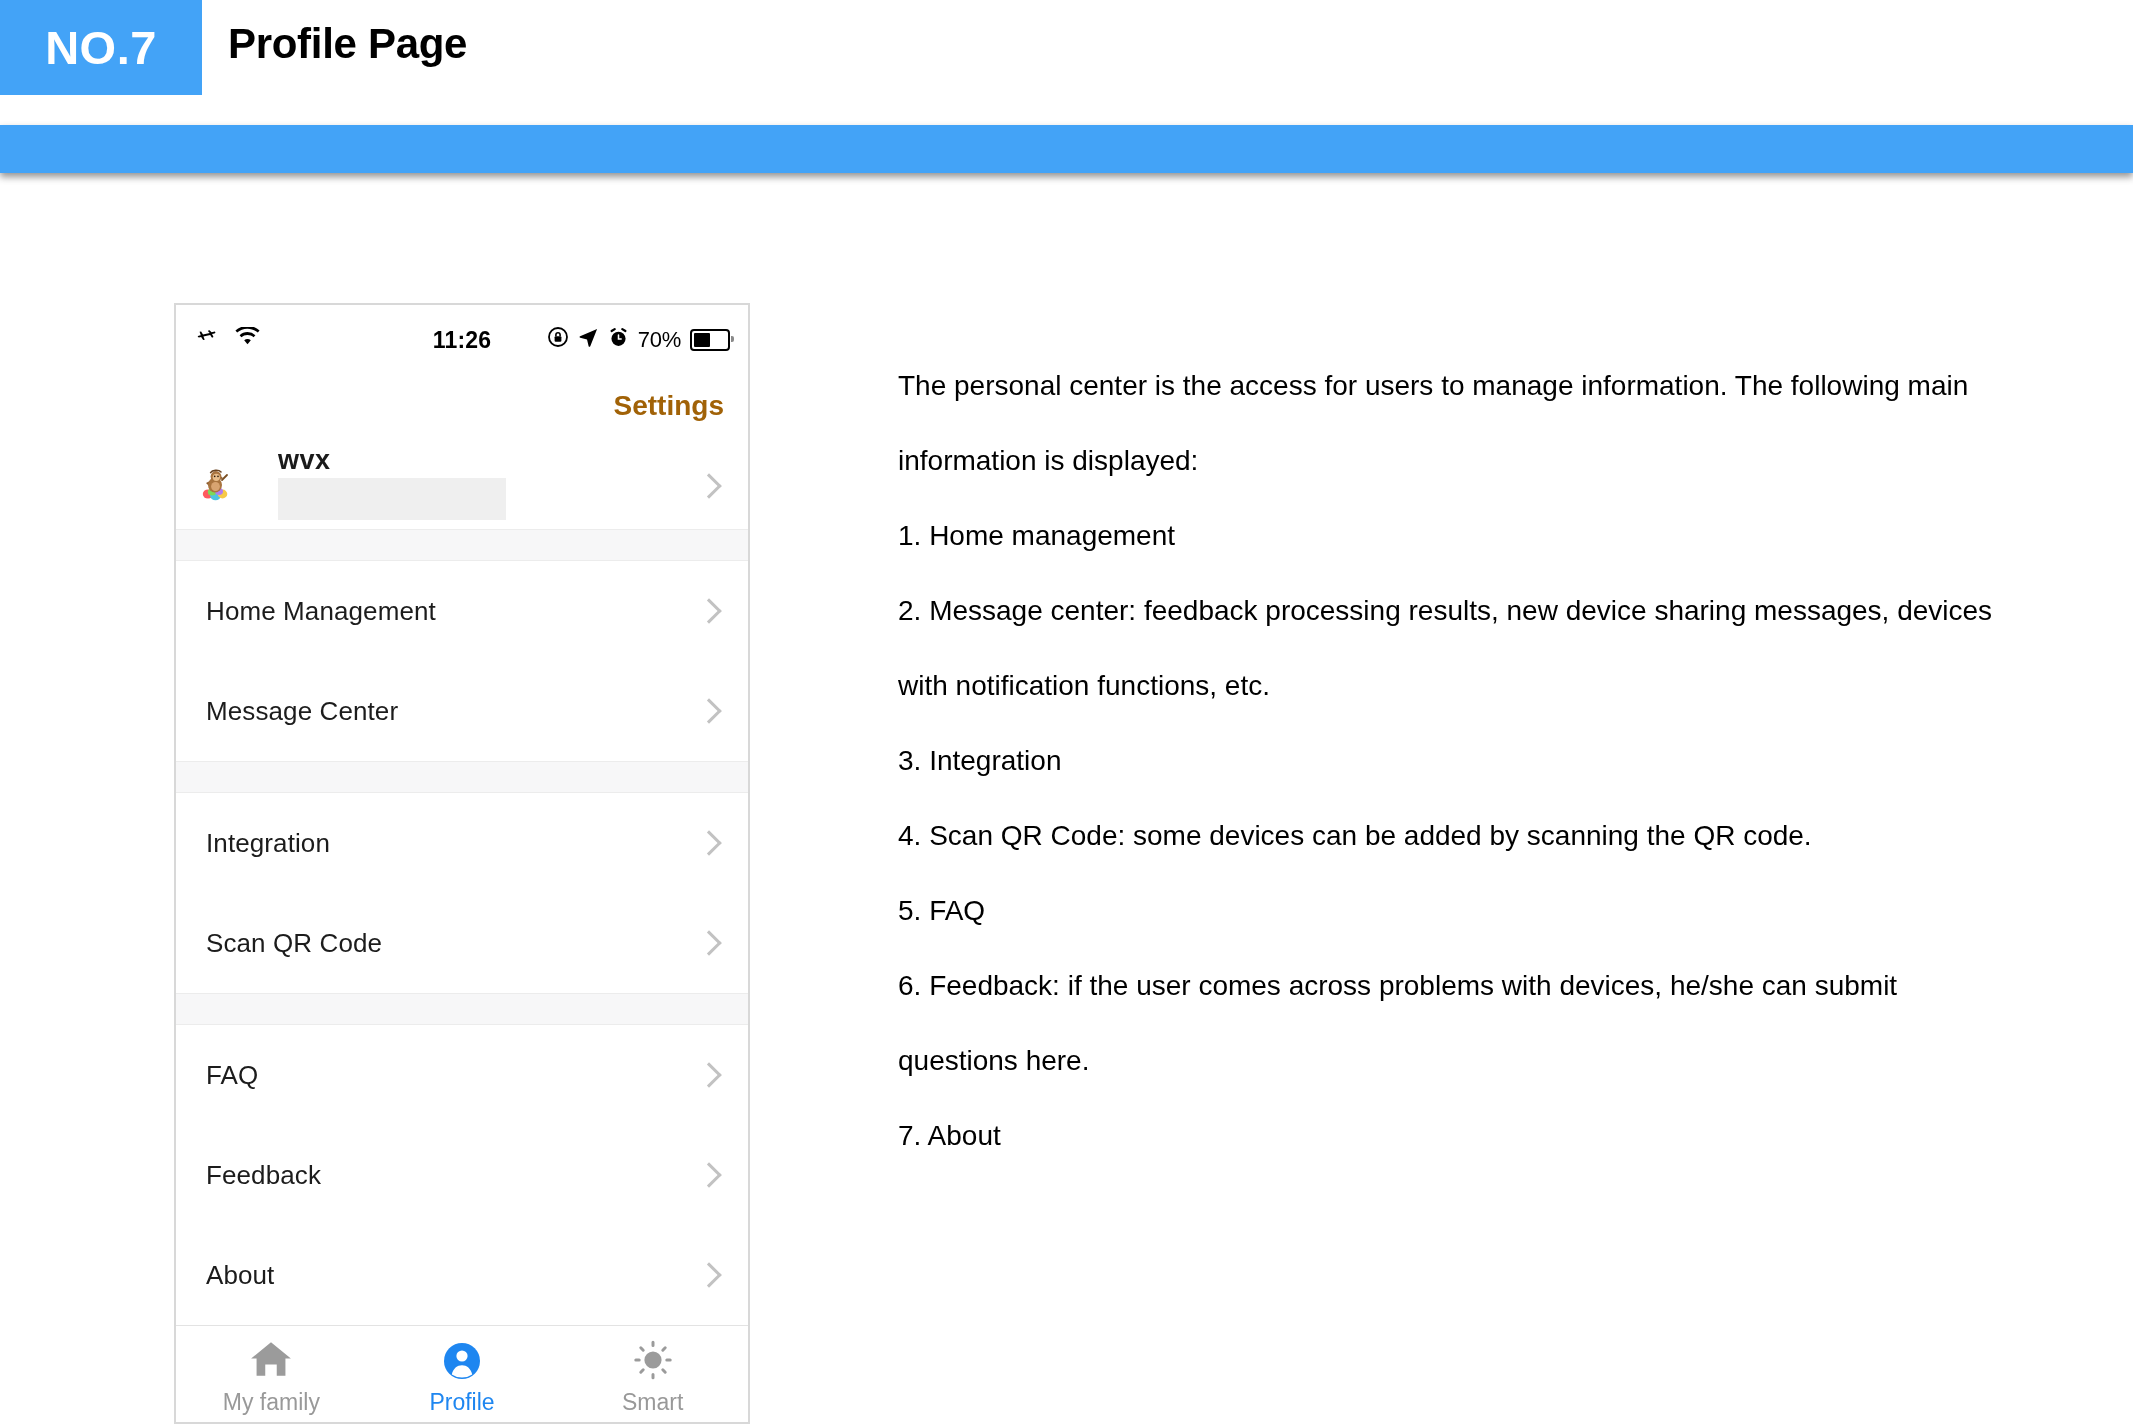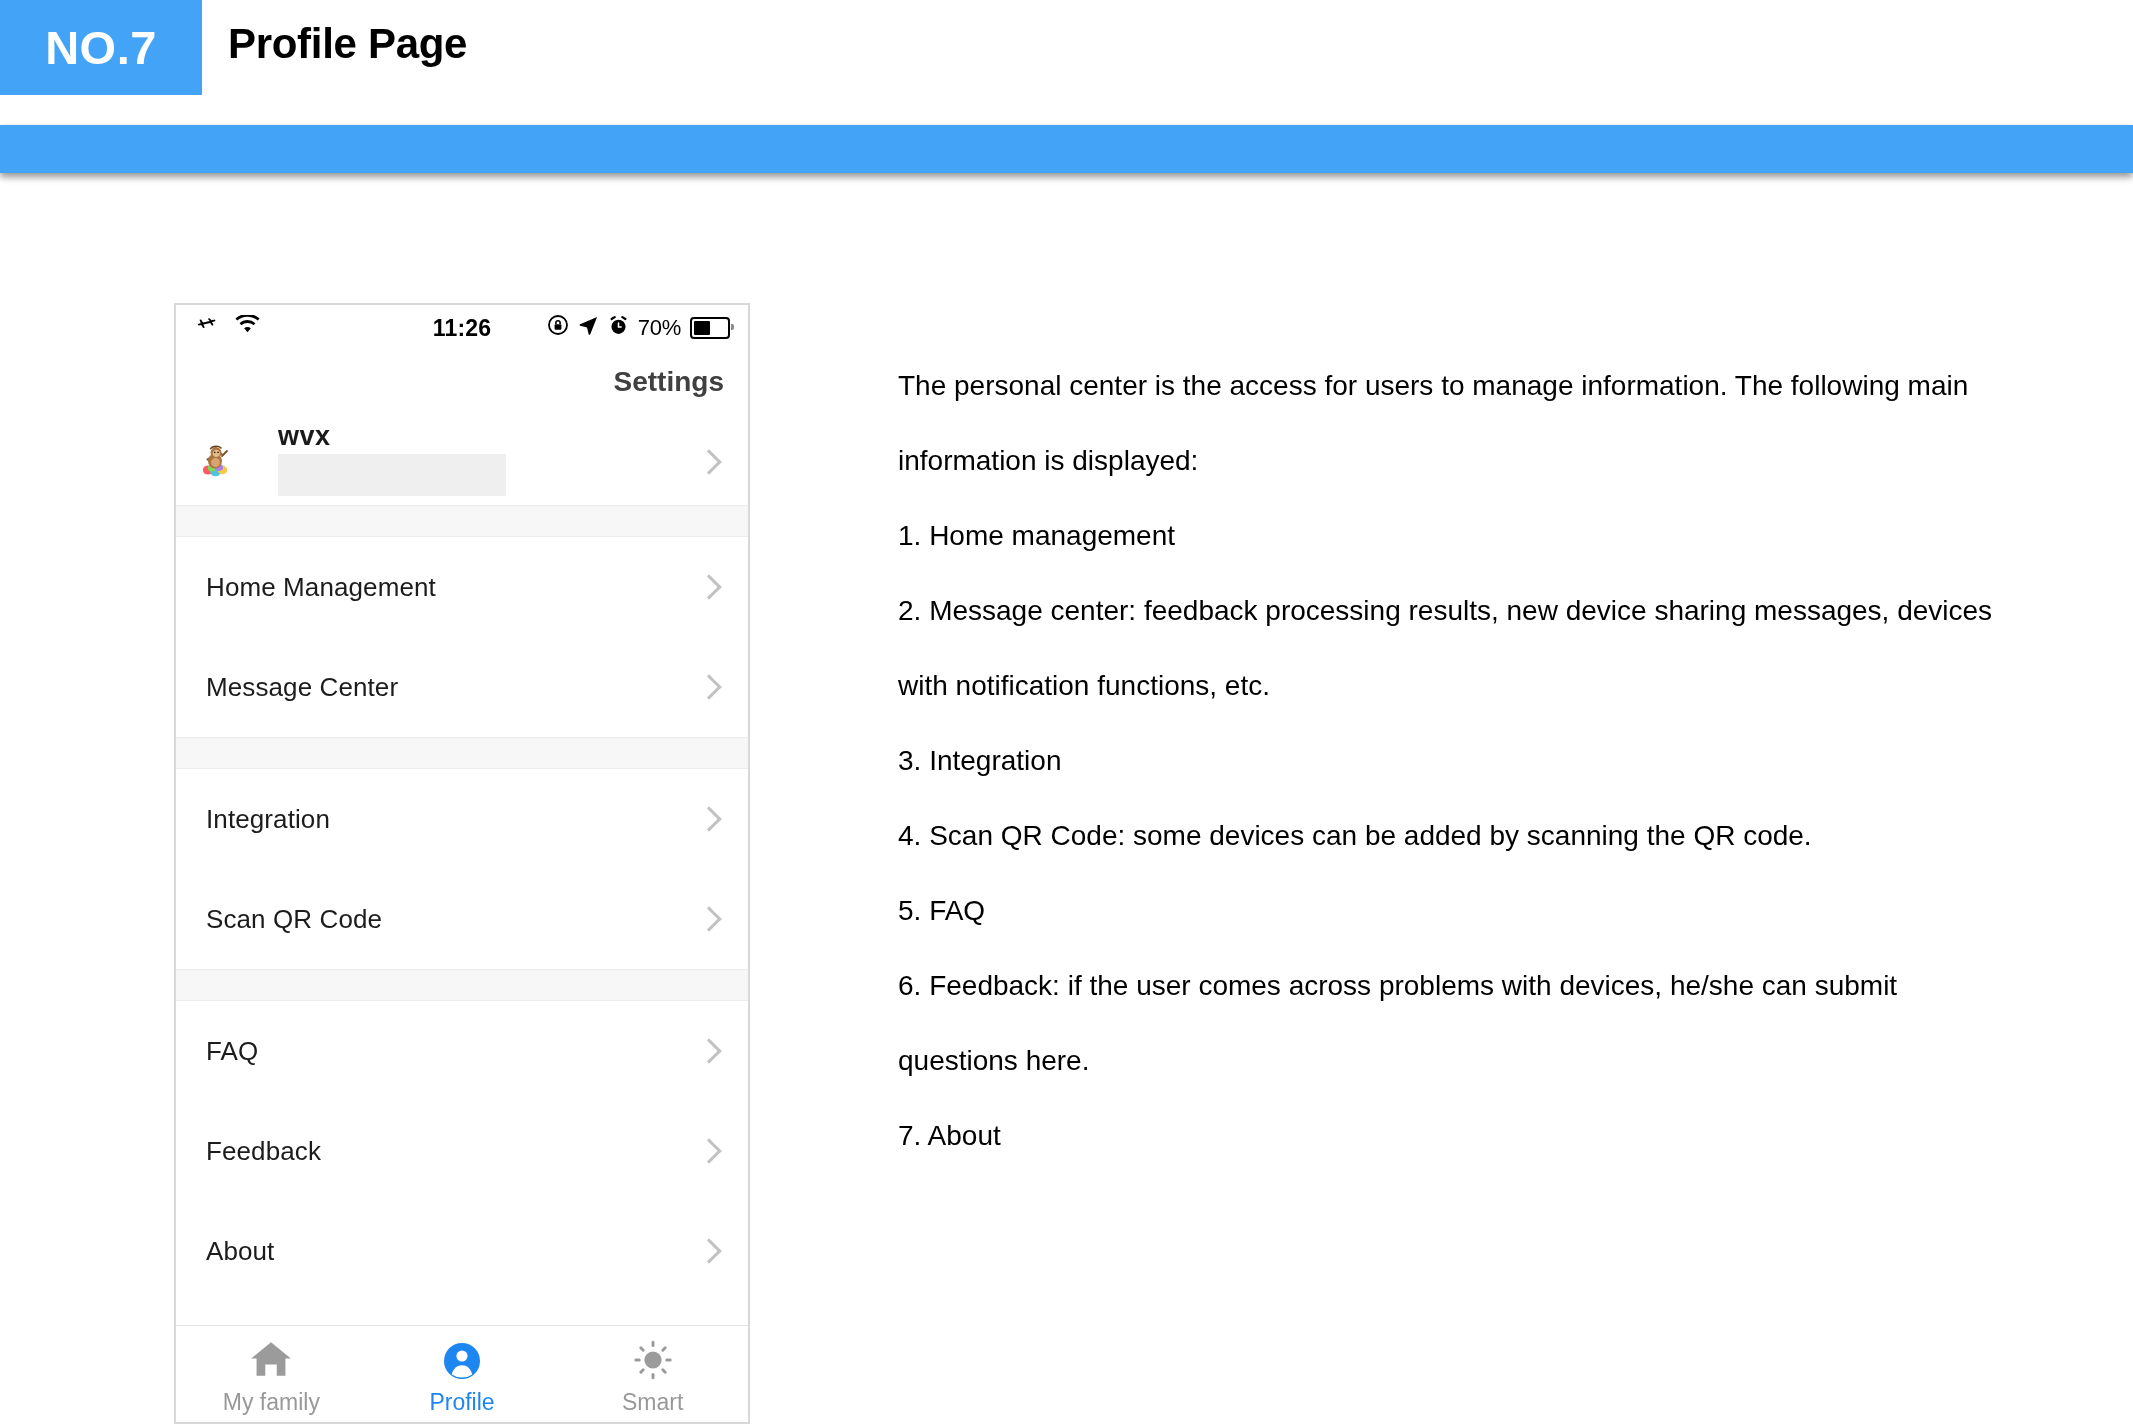--- a/index.html
+++ b/index.html
@@ -71,21 +71,21 @@
     box-sizing: border-box;
     overflow: hidden;
   }
 
   
   .statusbar {
     position: relative;
     height: 46px;
     display: flex;
     align-items: center;
-    padding: 0 18px;
+    padding: 12px 18px;
     font-size: 22px;
     font-weight: bold;
     color: #000;
   }
   .sb-left { display: flex; align-items: center; gap: 14px; }
   .sb-time {
     position: absolute;
     left: 0; right: 0;
     text-align: center;
     font-size: 23px;
@@ -129,21 +129,21 @@
   .settings-row {
     height: 62px;
     display: flex;
     align-items: center;
     justify-content: flex-end;
     padding-right: 24px;
   }
   .settings-row span {
     font-size: 28px;
     font-weight: bold;
-    color: #404040;
+    color: #a16207;
   }
 
   
   .profile-card {
     height: 92px;
     display: flex;
     align-items: center;
     padding: 0 36px 0 20px;
     position: relative;
   }

